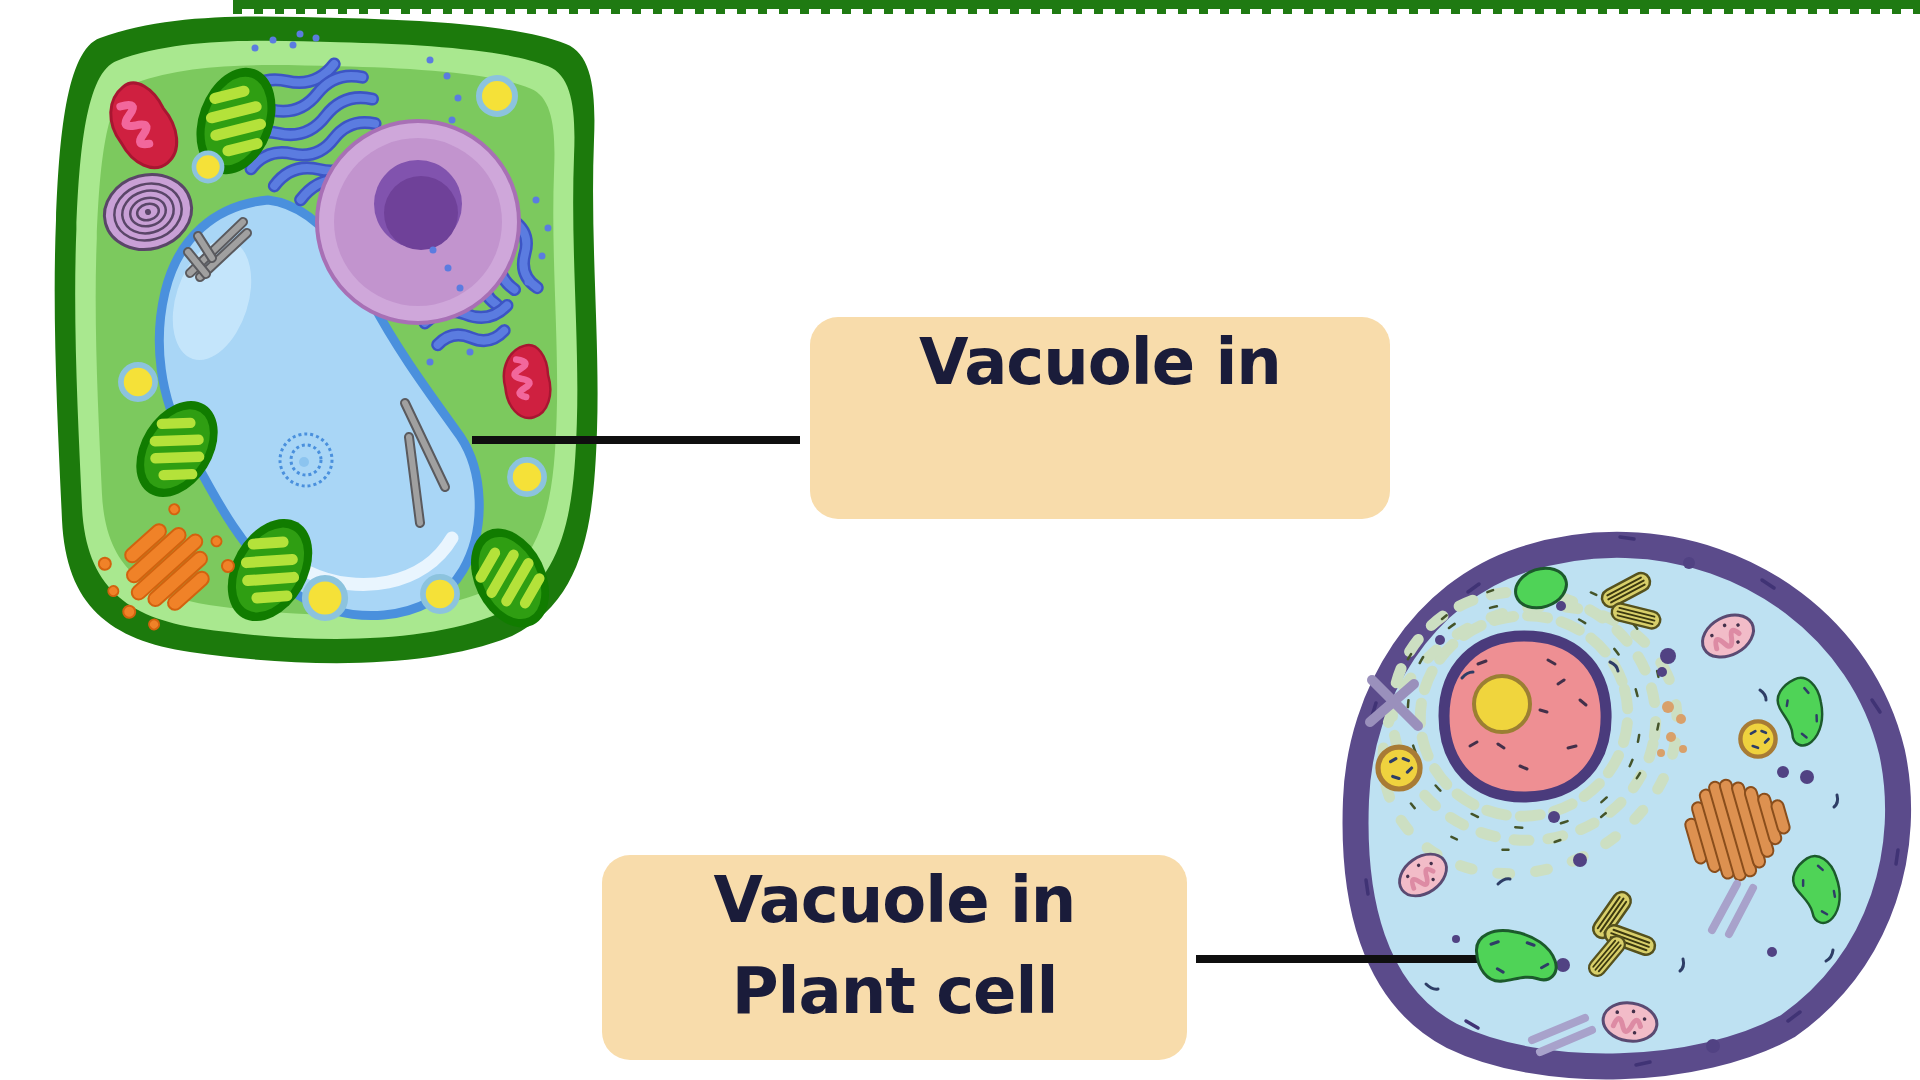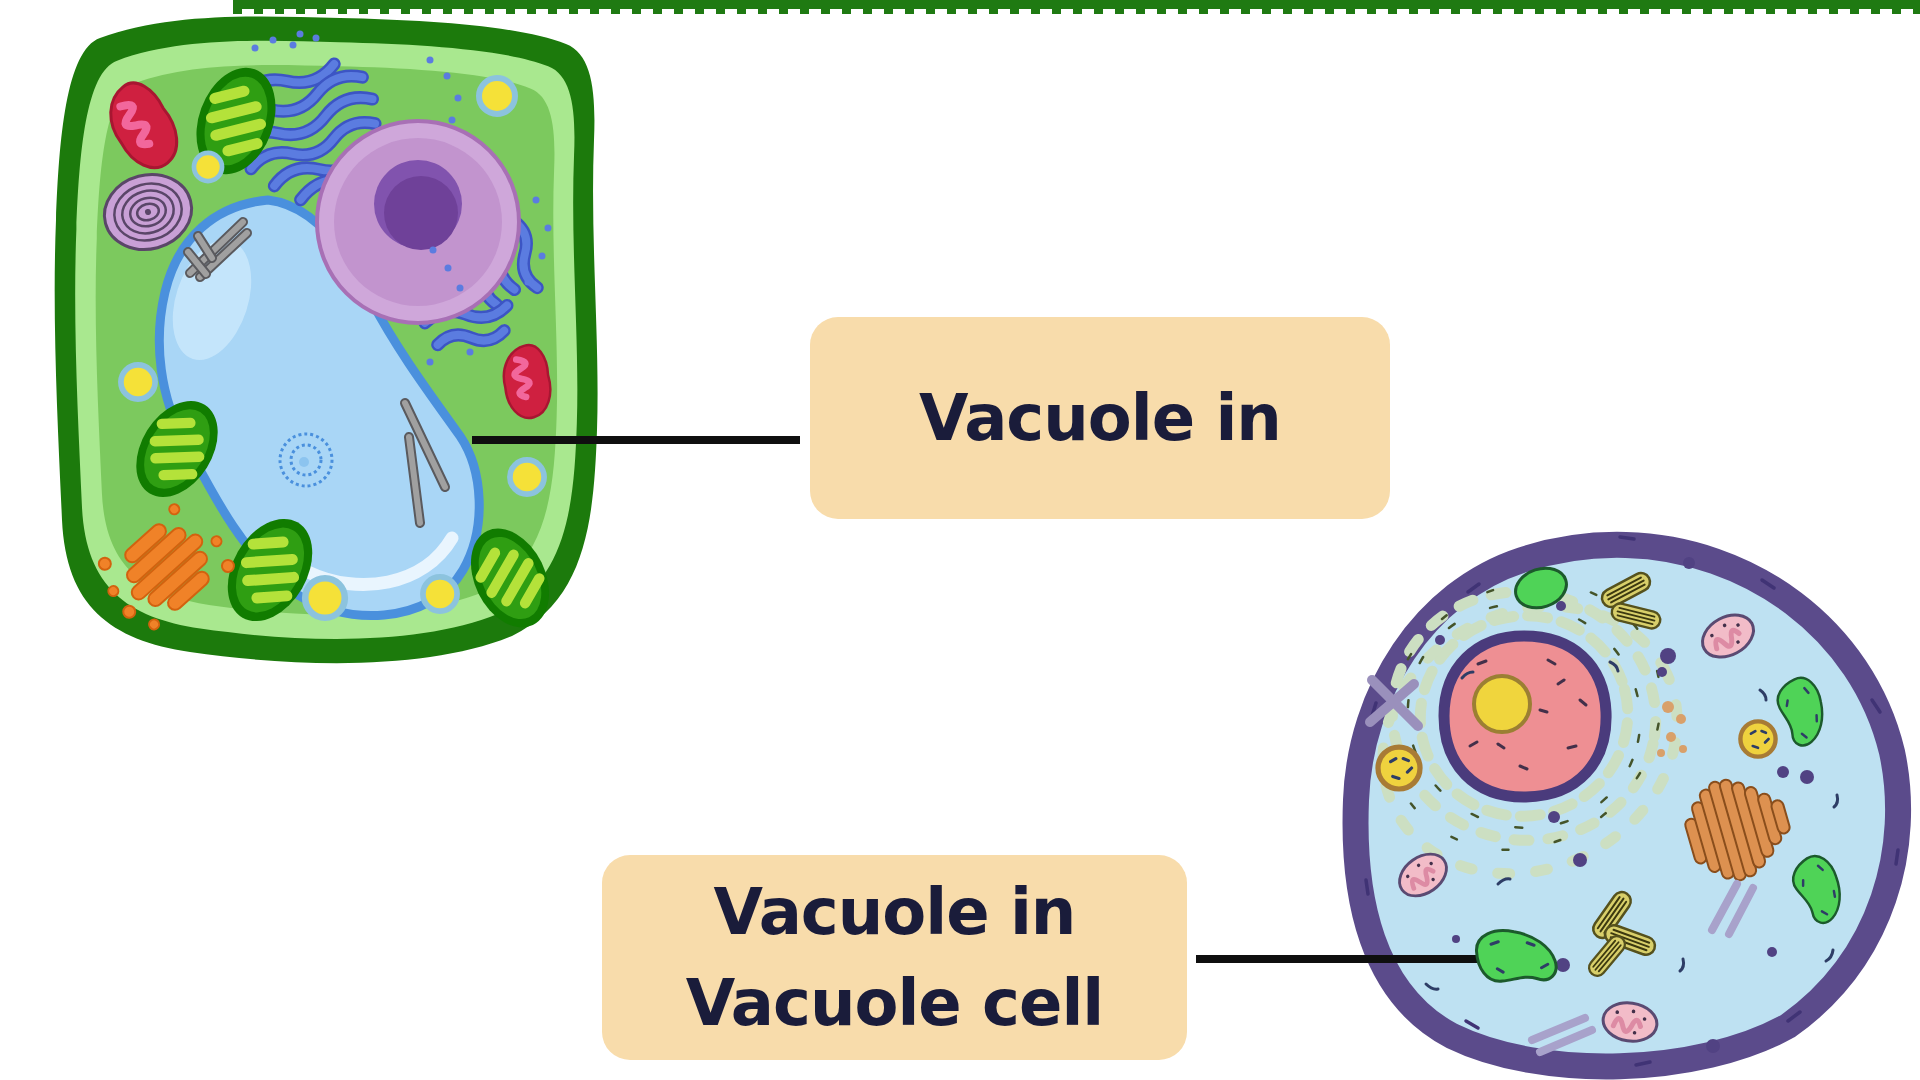--- a/index.html
+++ b/index.html
@@ -15,21 +15,21 @@
   
   .top-strip{position:absolute;left:233px;right:0;top:0;height:9px;background:var(--top_strip);}
   .top-strip::after{
     content:"";position:absolute;left:0;right:0;top:9px;height:5px;
     background:repeating-linear-gradient(90deg,var(--top_strip) 0 9px,transparent 9px 21px);
   }
 
   
   .label{
     position:absolute;background:var(--label_bg);border-radius:28px;
-    display:flex;flex-direction:column;justify-content:center;align-items:center;
+    display:flex;flex-direction:column;justify-content:flex-start;align-items:center;
     color:var(--label_text);font-weight:800;font-size:64px;line-height:1.42;
     letter-spacing:-1px;text-align:center;
   }
   #label-plant{left:810px;top:317px;width:580px;height:202px;}
   #label-animal{left:602px;top:855px;width:585px;height:205px;}
 
   
   .p-wall{fill:var(--plant_wall);}
   .p-memb{fill:var(--plant_membrane);}
   .p-cyto{fill:var(--plant_cytoplasm);}
@@ -406,15 +406,15 @@
     <line x1="1196" y1="959" x2="1496" y2="959" class="connector"></line>
 
     <use href="#bean" transform="translate(1516,960) rotate(4)"></use>
   </svg>
 
   <div class="label" id="label-plant">
     <div>Vacuole in</div>
   </div>
   <div class="label" id="label-animal">
     <div>Vacuole in</div>
-    <div>Vacuole cell</div>
+    <div>Plant cell</div>
   </div>
 </div>
 
 </body></html>

